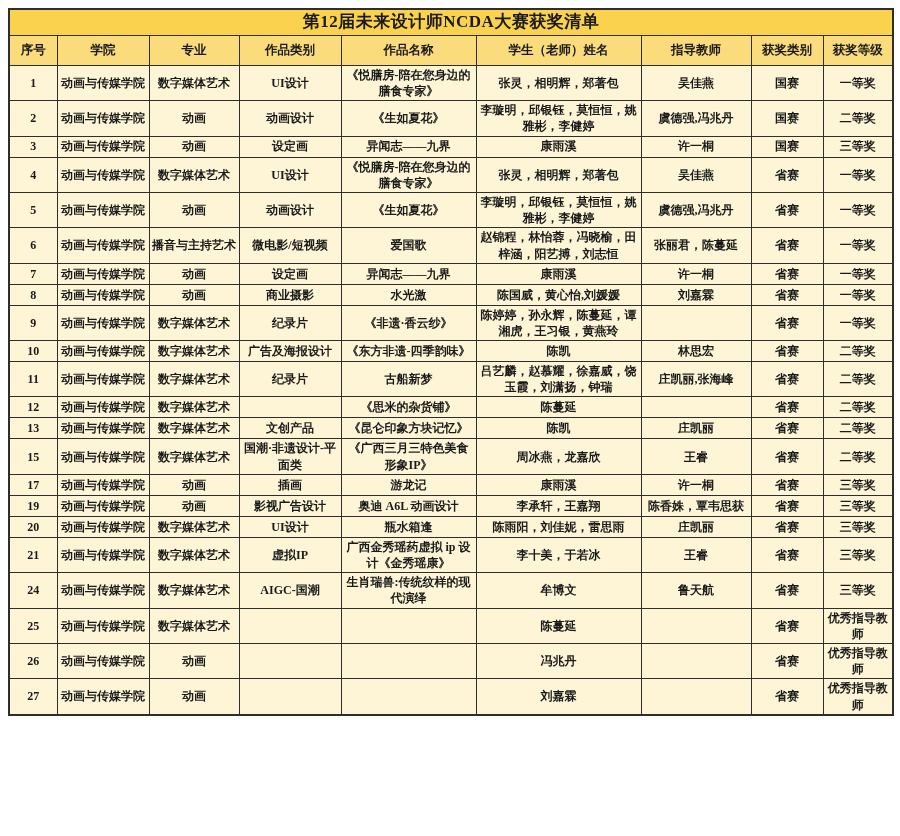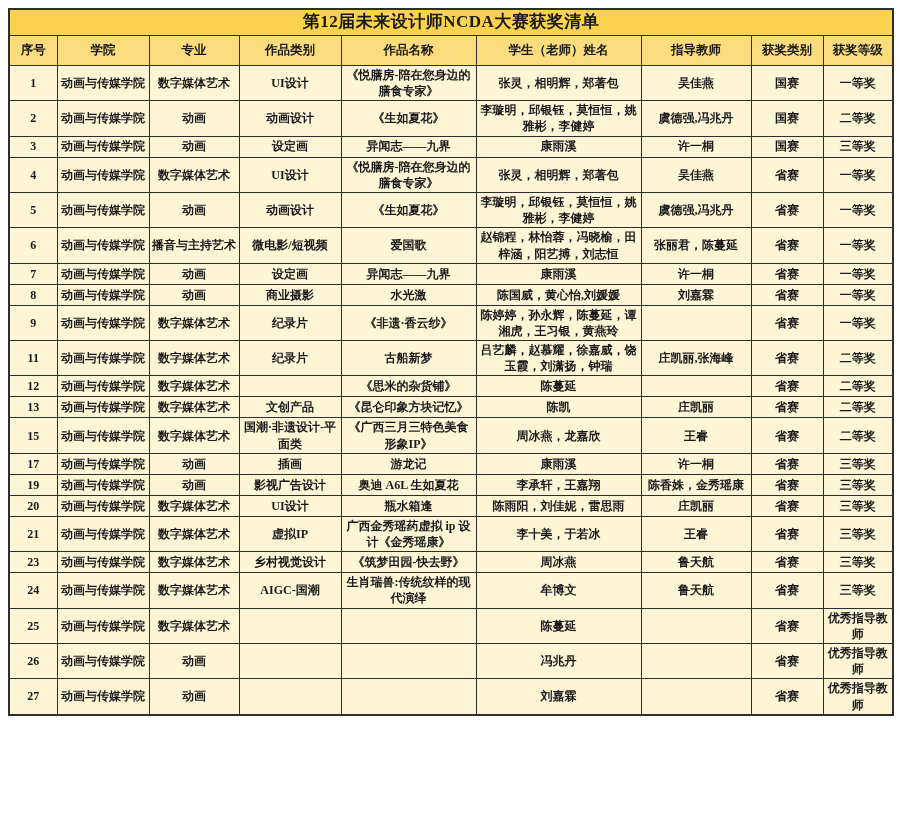--- a/index.html
+++ b/index.html
@@ -183,20 +183,31 @@
           <td>动画与传媒学院</td>
           <td>数字媒体艺术</td>
           <td>纪录片</td>
           <td>《非遗·香云纱》</td>
           <td>陈婷婷，孙永辉，陈蔓延，谭湘虎，王习银，黄燕玲</td>
           <td></td>
           <td>省赛</td>
           <td>一等奖</td>
         </tr>
         <tr>
+          <td>10</td>
+          <td>动画与传媒学院</td>
+          <td>数字媒体艺术</td>
+          <td>广告及海报设计</td>
+          <td>《东方非遗-四季韵味》</td>
+          <td>陈凯</td>
+          <td>林思宏</td>
+          <td>省赛</td>
+          <td>二等奖</td>
+        </tr>
+        <tr>
           <td>11</td>
           <td>动画与传媒学院</td>
           <td>数字媒体艺术</td>
           <td>纪录片</td>
           <td>古船新梦</td>
           <td>吕艺麟，赵慕耀，徐嘉威，饶玉霞，刘潇扬，钟瑞</td>
           <td>庄凯丽,张海峰</td>
           <td>省赛</td>
           <td>二等奖</td>
         </tr>
@@ -242,23 +253,23 @@
           <td>康雨溪</td>
           <td>许一桐</td>
           <td>省赛</td>
           <td>三等奖</td>
         </tr>
         <tr>
           <td>19</td>
           <td>动画与传媒学院</td>
           <td>动画</td>
           <td>影视广告设计</td>
-          <td>奥迪 A6L 生如夏花</td>
+          <td>奥迪 A6L 动画设计</td>
           <td>李承轩，王嘉翔</td>
-          <td>陈香姝，金秀瑶康</td>
+          <td>陈香姝，覃韦思获</td>
           <td>省赛</td>
           <td>三等奖</td>
         </tr>
         <tr>
           <td>20</td>
           <td>动画与传媒学院</td>
           <td>数字媒体艺术</td>
           <td>UI设计</td>
           <td>瓶水箱逢</td>
           <td>陈雨阳，刘佳妮，雷思雨</td>
@@ -267,31 +278,20 @@
           <td>三等奖</td>
         </tr>
         <tr>
           <td>21</td>
           <td>动画与传媒学院</td>
           <td>数字媒体艺术</td>
           <td>虚拟IP</td>
           <td>广西金秀瑶药虚拟 ip 设计《金秀瑶康》</td>
           <td>李十美，于若冰</td>
           <td>王睿</td>
-          <td>省赛</td>
-          <td>三等奖</td>
-        </tr>
-        <tr>
-          <td>23</td>
-          <td>动画与传媒学院</td>
-          <td>数字媒体艺术</td>
-          <td>乡村视觉设计</td>
-          <td>《筑梦田园-快去野》</td>
-          <td>周冰燕</td>
-          <td>鲁天航</td>
           <td>省赛</td>
           <td>三等奖</td>
         </tr>
         <tr>
           <td>24</td>
           <td>动画与传媒学院</td>
           <td>数字媒体艺术</td>
           <td>AIGC-国潮</td>
           <td>生肖瑞兽:传统纹样的现代演绎</td>
           <td>牟博文</td>

